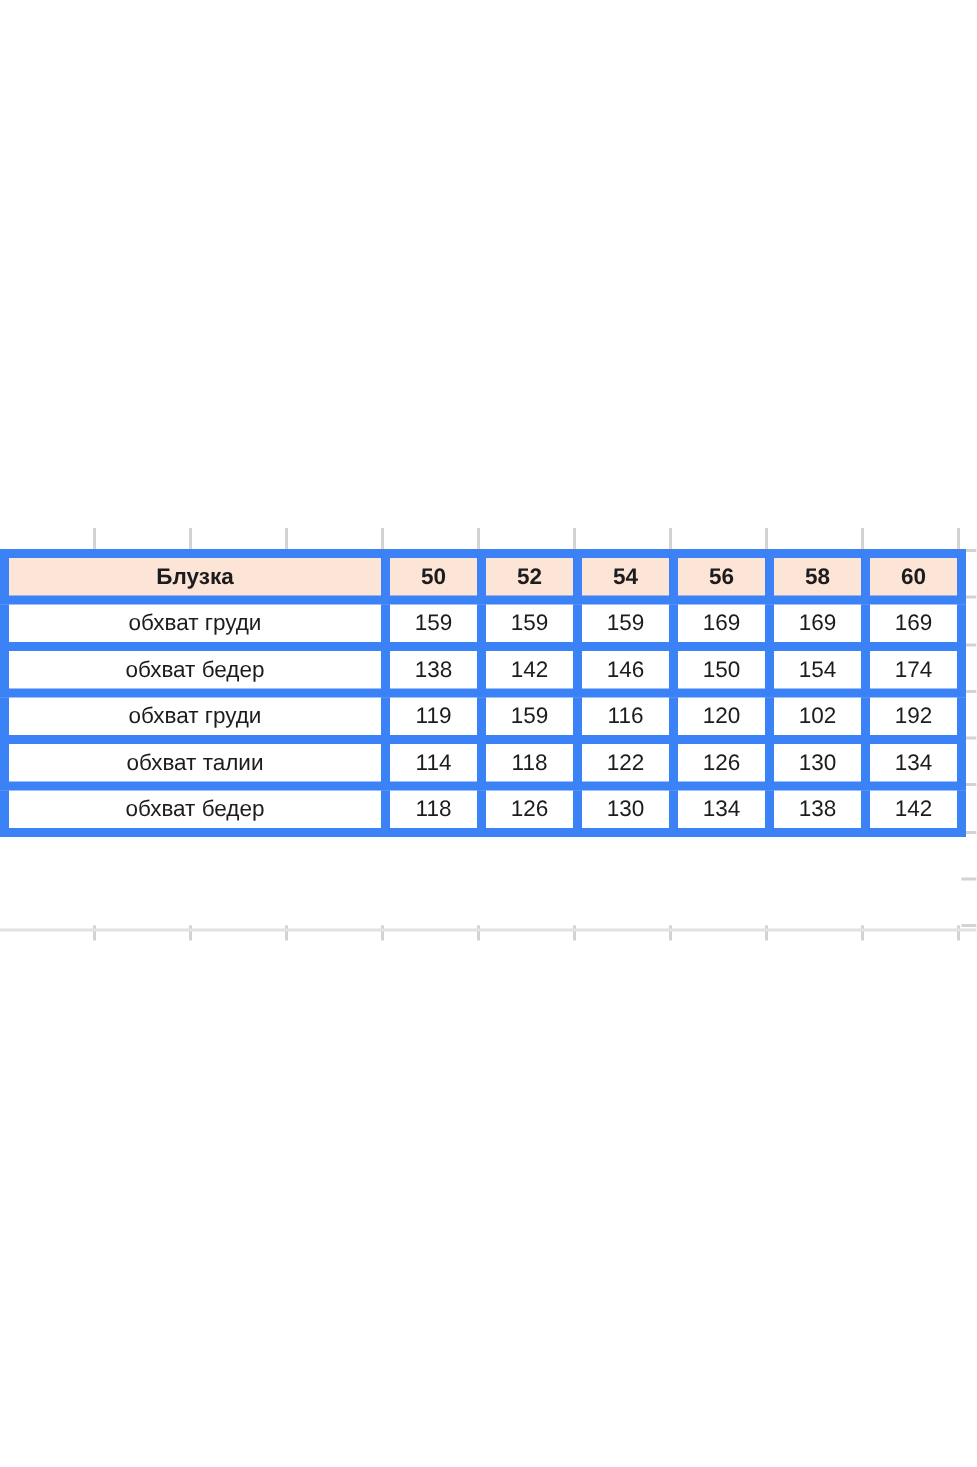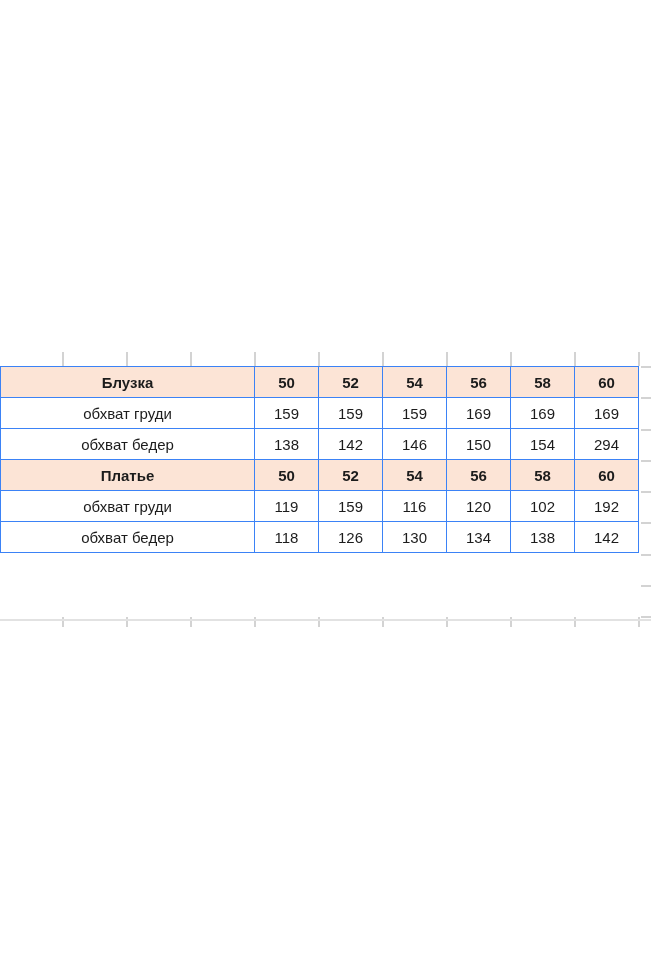--- a/index.html
+++ b/index.html
@@ -12,21 +12,21 @@
     font-family: "Liberation Sans", sans-serif;
   }
   table.size-table {
     position: absolute;
     left: 0;
     top: 366px;
     border-collapse: collapse;
     table-layout: fixed;
   }
   table.size-table td {
-    border: 1px solid #3b82f6;
+    border: 6px solid #3b82f6;
     text-align: center;
     vertical-align: middle;
     font-size: 15px;
     color: #1c1c1c;
     padding: 0;
     overflow: hidden;
     white-space: nowrap;
   }
   table.size-table tr { height: 31px; }
   table.size-table tr.hdr td {
@@ -101,39 +101,39 @@
           <td>169</td>
           <td>169</td>
         </tr>
         <tr>
           <td>обхват бедер</td>
           <td>138</td>
           <td>142</td>
           <td>146</td>
           <td>150</td>
           <td>154</td>
-          <td>294</td>
-        </tr>
-        <tr class="hdr">
-          <td>Платье</td>
-          <td>50</td>
-          <td>52</td>
-          <td>54</td>
-          <td>56</td>
-          <td>58</td>
-          <td>60</td>
+          <td>174</td>
         </tr>
         <tr>
           <td>обхват груди</td>
           <td>119</td>
           <td>159</td>
           <td>116</td>
           <td>120</td>
           <td>102</td>
           <td>192</td>
+        </tr>
+        <tr>
+          <td>обхват талии</td>
+          <td>114</td>
+          <td>118</td>
+          <td>122</td>
+          <td>126</td>
+          <td>130</td>
+          <td>134</td>
         </tr>
         <tr>
           <td>обхват бедер</td>
           <td>118</td>
           <td>126</td>
           <td>130</td>
           <td>134</td>
           <td>138</td>
           <td>142</td>
         </tr>

